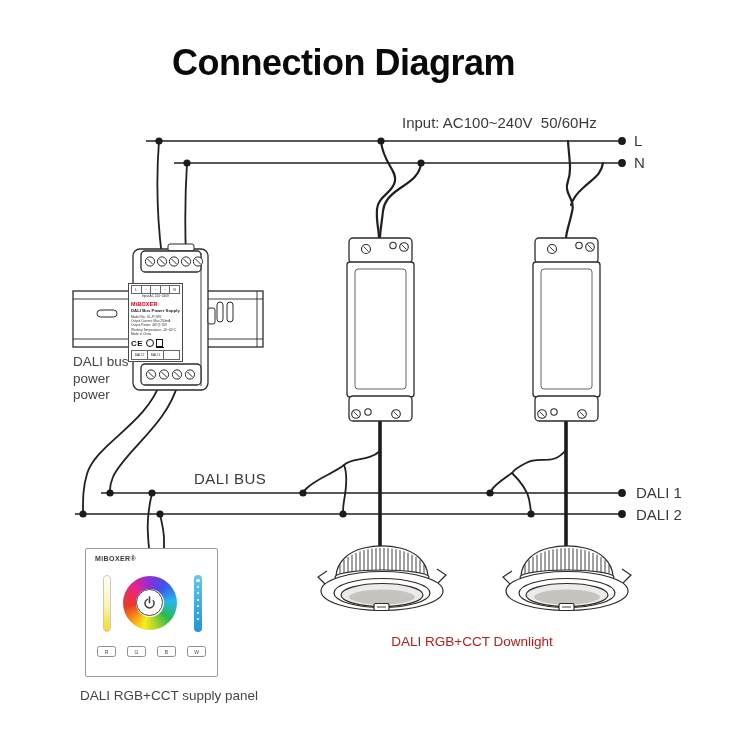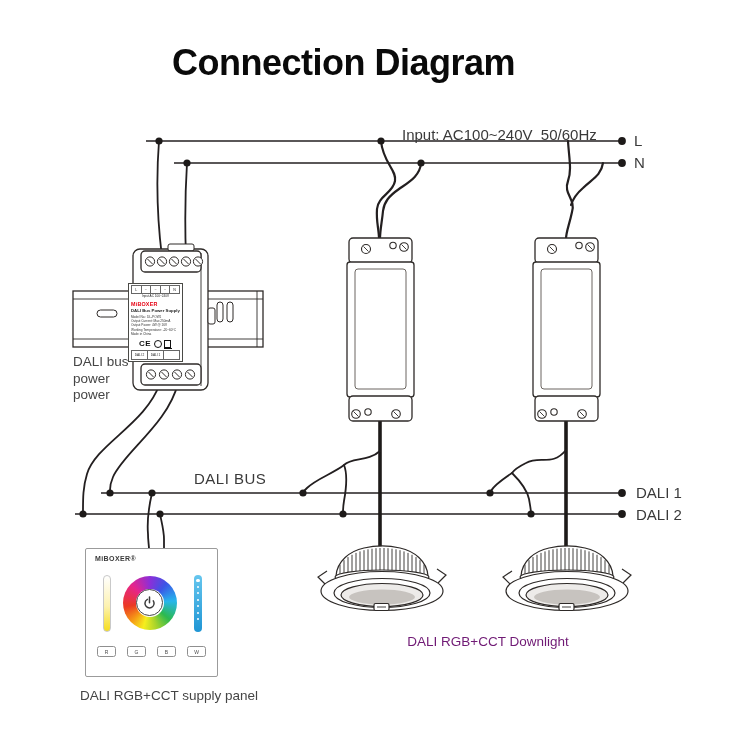--- a/index.html
+++ b/index.html
@@ -2,42 +2,42 @@
 <html><head>
 <meta charset="utf-8">
 <style>
   html,body{margin:0;padding:0;background:#fff;}
   body{width:750px;height:733px;position:relative;overflow:hidden;
        font-family:"Liberation Sans",sans-serif;color:#3d3d3d;}
   .abs{position:absolute;}
   #title{top:42px;left:0;width:687px;text-align:center;font-size:36px;font-weight:700;
          color:#0a0a0a;letter-spacing:-0.5px;}
   .lbl{font-size:15px;color:#3a3a3a;white-space:pre;}
-  #input-label{top:114px;left:402px;margin-top:12px;}
+  #input-label{top:114px;left:402px;}
   #l-label{top:132px;left:634px;}
   #n-label{top:154px;left:634px;}
   #dalibus-label{top:470px;left:194px;letter-spacing:0.5px;}
   #dali1-label{top:484px;left:636px;}
   #dali2-label{top:506px;left:636px;}
   #supply-caption{top:354px;left:73px;font-size:13.5px;line-height:16.5px;color:#454545;}
-  #downlight-caption{top:634px;left:368px;width:240px;text-align:center;font-size:13.5px;color:#701a75;}
+  #downlight-caption{top:634px;left:352px;width:240px;text-align:center;font-size:13.5px;color:#b91c1c;}
   #panel-caption{top:688px;left:80px;font-size:13.5px;color:#454545;}
 
   
   #supply-plate{left:128px;top:283px;width:55px;height:79px;background:#fff;
     border:1px solid #4a4a46;box-sizing:border-box;padding:1px 2px;font-size:3.2px;color:#333;}
   .t-row{display:flex;border:0.6px solid #666;height:7px;align-items:stretch;}
   .t-cell{flex:1;border-right:0.6px solid #666;display:flex;align-items:center;
     justify-content:center;font-size:3.6px;color:#222;}
   .t-cell:last-child{border-right:none;}
   #plate-input-row{font-size:3.1px;text-align:center;height:5px;line-height:5px;color:#222;}
   #plate-brand{font-size:5.4px;font-weight:700;color:#e60012;margin-top:2px;letter-spacing:0.2px;}
   #plate-product{font-size:4.3px;font-weight:700;color:#1c1c1c;margin-top:1px;}
   .spec-line{font-size:3.15px;line-height:4.4px;color:#333;}
-  #cert-row{display:flex;align-items:center;gap:2.5px;margin-top:2.5px;margin-left:8px;}
+  #cert-row{display:flex;gap:2.5px;margin-top:2.5px;}
   #cert-ce{font-size:8px;font-weight:600;color:#111;letter-spacing:0.5px;}
   #cert-circle{width:6px;height:6px;border:0.8px solid #111;border-radius:50%;}
   #cert-bin{width:5px;height:6px;border:0.8px solid #111;position:relative;}
   #cert-bin::after{content:"";position:absolute;left:-1.5px;right:-1.5px;bottom:-2px;height:0.8px;background:#111;}
   #plate-bottom{position:absolute;left:2px;right:2px;bottom:1px;height:8px;}
   #plate-bottom .t-cell{font-size:3.2px;}
 
   
   #panel{left:85px;top:548px;width:133px;height:129px;background:#fff;
     border:1.3px solid #9b9b9b;border-radius:2px;box-sizing:border-box;}

